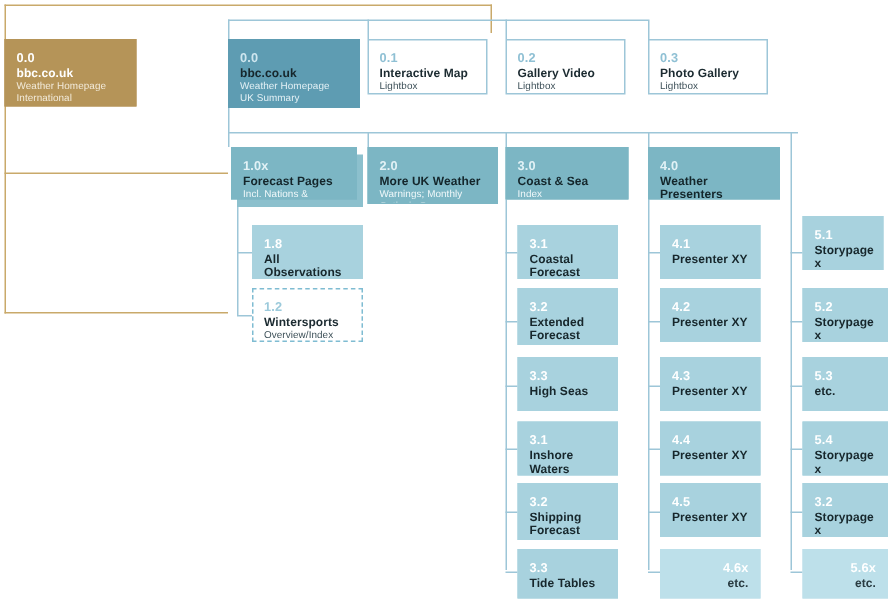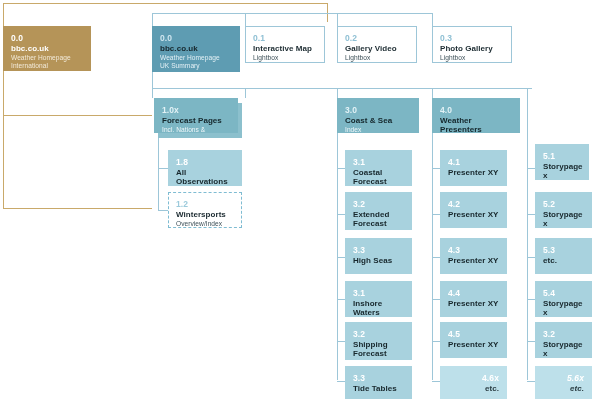--- a/index.html
+++ b/index.html
@@ -208,20 +208,26 @@
     <span class="sub">Lightbox</span>
   </div>
 
   <div class="stack" style="left:158px;top:103px;width:84px;height:35px;"></div>
   <div class="node n-mid" style="left:154px;top:98px;width:84px;height:35px;">
     <span class="num">1.0x</span>
     <span class="ttl">Forecast Pages</span>
     <span class="sub">Incl. Nations &amp; Editions</span>
   </div>
 
+  <div class="node n-mid" style="left:245px;top:98px;width:87px;height:38px;">
+    <span class="num">2.0</span>
+    <span class="ttl">More UK Weather</span>
+    <span class="sub">Warnings; Monthly</span>
+    <span class="sub">Outlook; Summary</span>
+  </div>
 
   <div class="node n-mid" style="left:337px;top:98px;width:82px;height:35px;">
     <span class="num">3.0</span>
     <span class="ttl">Coast &amp; Sea</span>
     <span class="sub">Index</span>
   </div>
 
   <div class="node n-mid" style="left:432px;top:98px;width:88px;height:35px;">
     <span class="num">4.0</span>
     <span class="ttl">Weather Presenters</span>
@@ -304,18 +310,18 @@
     <span class="ttl">etc.</span>
   </div>
   <div class="node n-light" style="left:535px;top:281px;width:57px;height:36px;">
     <span class="num">5.4</span>
     <span class="ttl">Storypage x</span>
   </div>
   <div class="node n-light" style="left:535px;top:322px;width:57px;height:36px;">
     <span class="num">3.2</span>
     <span class="ttl">Storypage x</span>
   </div>
-  <div class="node n-pale" style="left:535px;top:366px;width:57px;height:33px;font-style:italic;">
+  <div class="node n-pale" style="left:535px;top:366px;width:57px;height:33px;">
     <span class="num">5.6x</span>
     <span class="ttl">etc.</span>
   </div>
 
 </div>
 
 </body></html>

